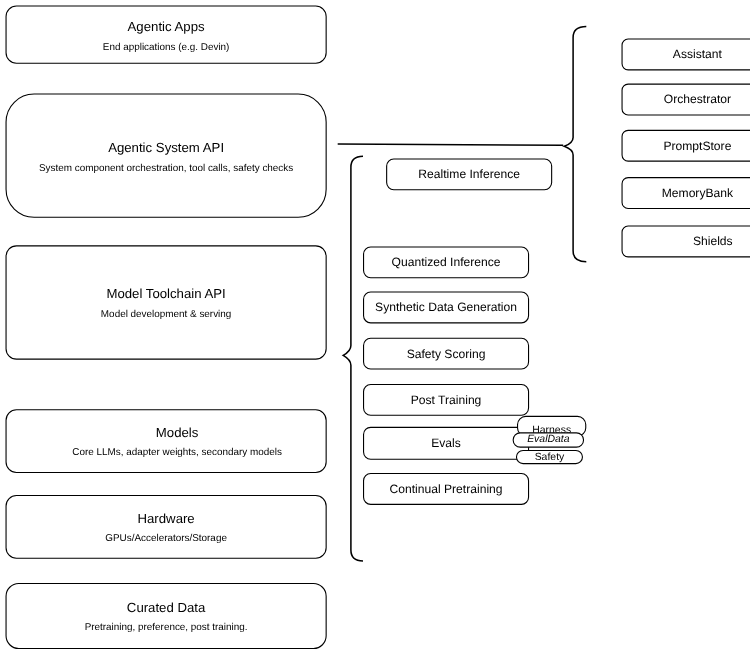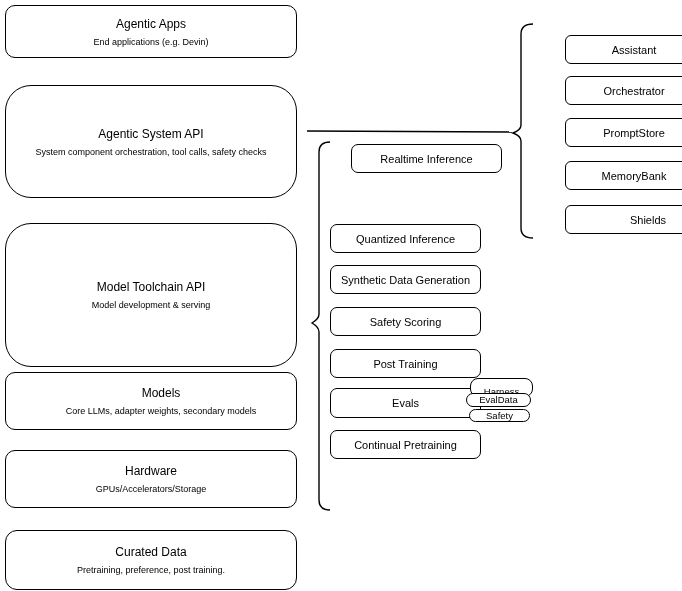--- a/index.html
+++ b/index.html
@@ -64,21 +64,21 @@
   <div class="box left-col" style="top:5px; height:53px; border-radius:10px;">
     <div class="title">Agentic Apps</div>
     <div class="subtitle">End applications (e.g. Devin)</div>
   </div>
 
   <div class="box left-col" style="top:85px; height:113px; border-radius:26px;">
     <div class="title">Agentic System API</div>
     <div class="subtitle">System component orchestration, tool calls, safety checks</div>
   </div>
 
-  <div class="box left-col" style="top:223px; height:144px; border-radius:26px;">
+  <div class="box left-col" style="top:223px; height:104px; border-radius:10px;">
     <div class="title">Model Toolchain API</div>
     <div class="subtitle">Model development &amp; serving</div>
   </div>
 
   <div class="box left-col" style="top:372px; height:58px; border-radius:10px;padding-left:20px;">
     <div class="title">Models</div>
     <div class="subtitle">Core LLMs, adapter weights, secondary models</div>
   </div>
 
   <div class="box left-col" style="top:450px; height:58px; border-radius:10px;">
@@ -109,21 +109,21 @@
   <div class="box mid-col node" style="top:388px; height:30px;">
     <span>Evals</span>
   </div>
   <div class="box mid-col node" style="top:430px;">
     <span>Continual Pretraining</span>
   </div>
 
   <div class="pill" style="left:470px; top:378px; width:63px; height:19px;align-items:flex-end;">
     <span>Harness</span>
   </div>
-  <div class="pill" style="left:466px; top:393px; width:65px; height:14px;">
+  <div class="pill" style="left:466px; top:393px; width:65px; height:14px;font-style:italic;">
     <span>EvalData</span>
   </div>
   <div class="pill" style="left:469px; top:409px; width:61px; height:13px;">
     <span>Safety</span>
   </div>
 
   <div class="box right-col node" style="top:35px;">
     <span>Assistant</span>
   </div>
   <div class="box right-col node" style="top:76px;">

